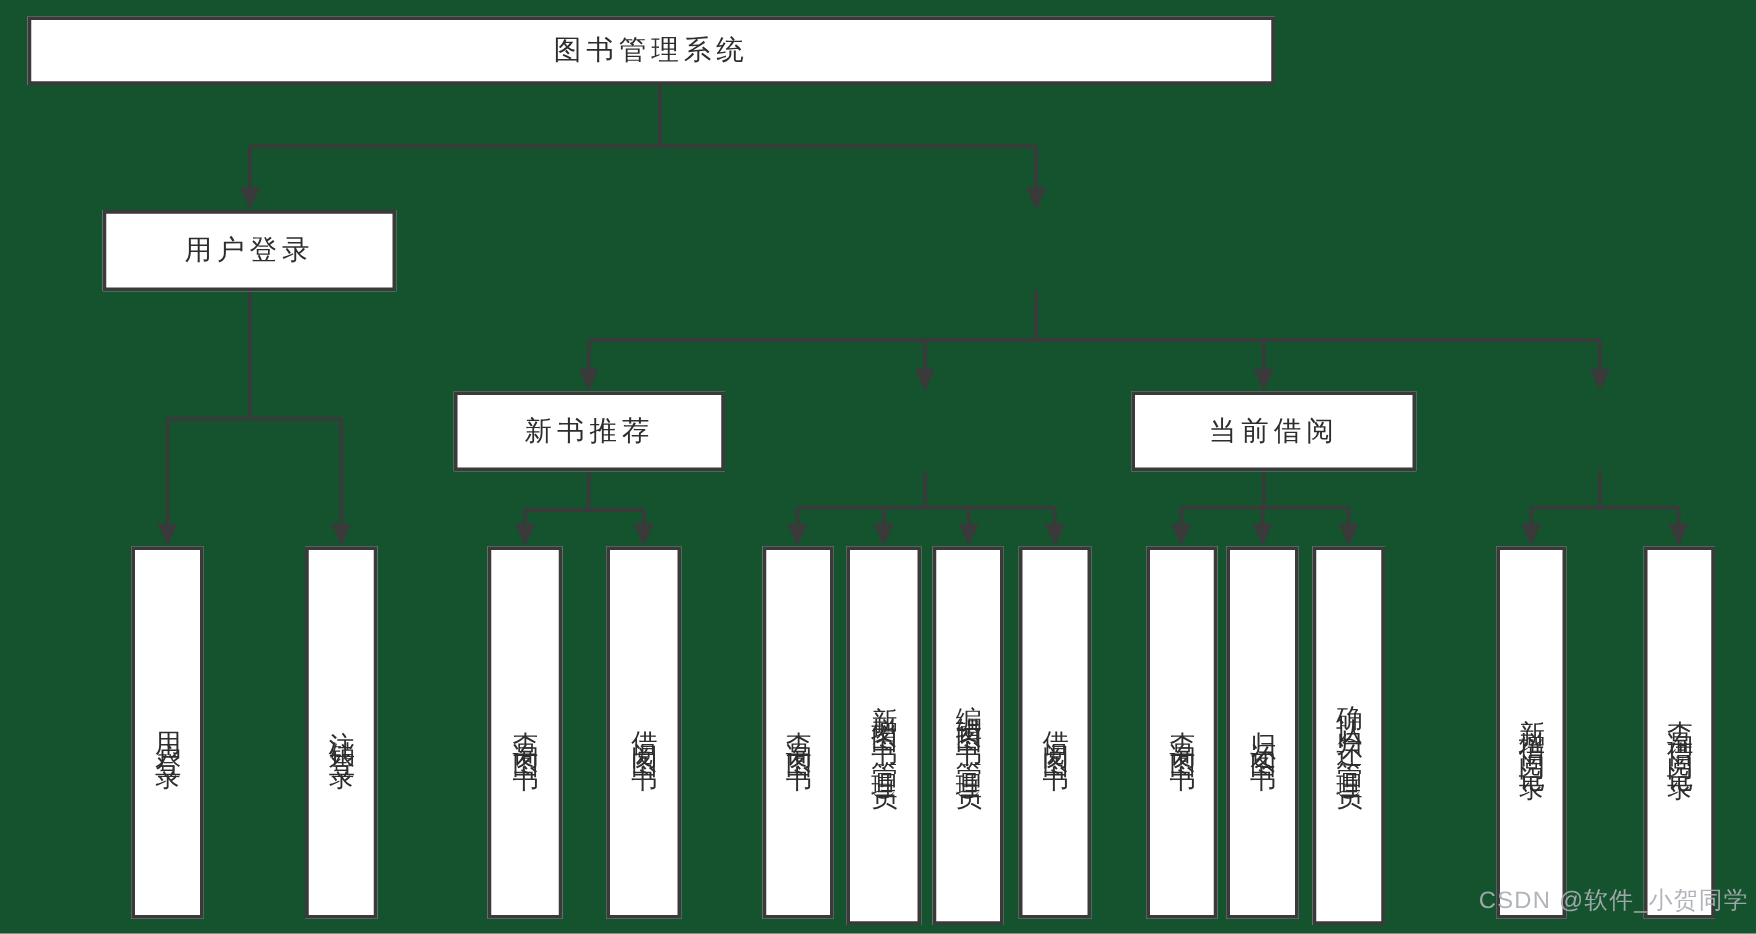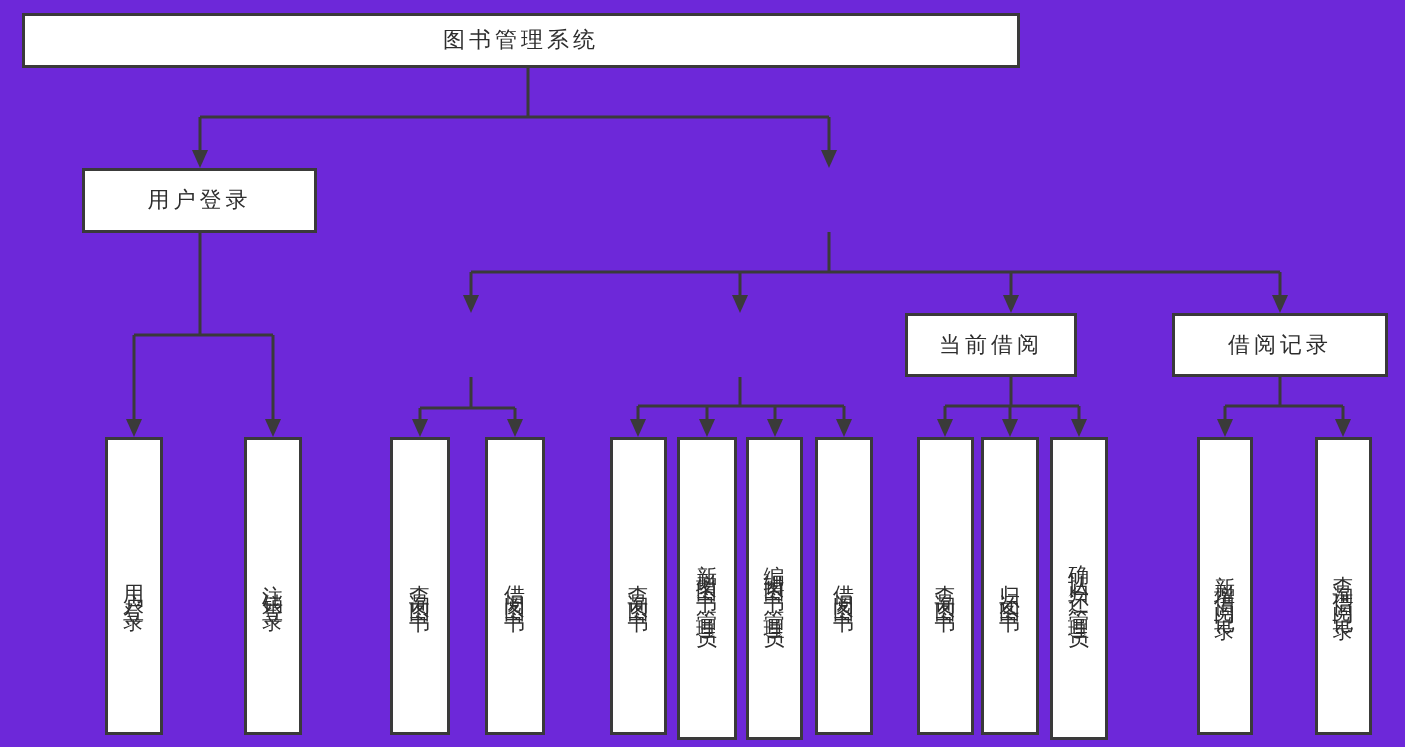--- a/index.html
+++ b/index.html
@@ -1,17 +1,17 @@
 <!DOCTYPE html>
 <html><head>
 <meta charset="utf-8">
 <style>
   html,body { margin:0; padding:0; background:#ffffff; }
   .canvas {
-    position:relative; width:1405px; height:747px; background:#6d28d9;
+    position:relative; width:1405px; height:747px; background:#14532d;
     font-family:"Liberation Sans","DejaVu Sans",sans-serif; overflow:hidden;
   }
   svg.wires { position:absolute; left:0; top:0; z-index:1; }
   .node {
     position:absolute; box-sizing:border-box; z-index:2;
     border:3px solid #3a3a3a; background:#ffffff; color:#2d2d2d;
     display:flex; align-items:center; justify-content:center;
     line-height:1.2;
   }
   .node.h { font-size:22px; letter-spacing:4px; }
@@ -69,35 +69,36 @@
       <polygon points="1071,419 1087,419 1079,437"></polygon>
       <polygon points="1217,419 1233,419 1225,437"></polygon>
       <polygon points="1335,419 1351,419 1343,437"></polygon>
     </g>
   </svg>
 
   <div class="node h" style="left:22px;top:13px;width:998px;height:55px">图书管理系统</div>
 
   <div class="node h" style="left:82px;top:168px;width:235px;height:65px">用户登录</div>
 
-  <div class="node h" style="left:905px;top:313px;width:172px;height:64px">当前借阅</div>
-  <div class="node h" style="left:1172px;top:313px;width:216px;height:64px">借阅记录</div>
+  <div class="node h" style="left:363px;top:313px;width:217px;height:64px">新书推荐</div>
+  <div class="node h" style="left:905px;top:313px;width:228px;height:64px">当前借阅</div>
 
   <div class="node v" style="left:105px;top:437px;width:58px;height:298px">用户登录</div>
   <div class="node v" style="left:244px;top:437px;width:58px;height:298px">注销登录</div>
 
   <div class="node v" style="left:390px;top:437px;width:60px;height:298px">查询图书</div>
   <div class="node v" style="left:485px;top:437px;width:60px;height:298px">借阅图书</div>
 
   <div class="node v" style="left:610px;top:437px;width:57px;height:298px">查询图书</div>
   <div class="node v" style="left:677px;top:437px;width:60px;height:303px">新增图书（管理员）</div>
   <div class="node v" style="left:746px;top:437px;width:57px;height:303px">编辑图书（管理员）</div>
   <div class="node v" style="left:815px;top:437px;width:58px;height:298px">借阅图书</div>
 
   <div class="node v" style="left:917px;top:437px;width:57px;height:298px">查询图书</div>
   <div class="node v" style="left:981px;top:437px;width:58px;height:298px">归还图书</div>
   <div class="node v" style="left:1050px;top:437px;width:58px;height:303px">确认归还（管理员）</div>
 
   <div class="node v" style="left:1197px;top:437px;width:56px;height:298px">新增借阅记录</div>
   <div class="node v" style="left:1315px;top:437px;width:57px;height:298px">查询借阅记录</div>
 
+  <div class="watermark">CSDN @软件_小贺同学</div>
 
 </div>
 
 </body></html>

